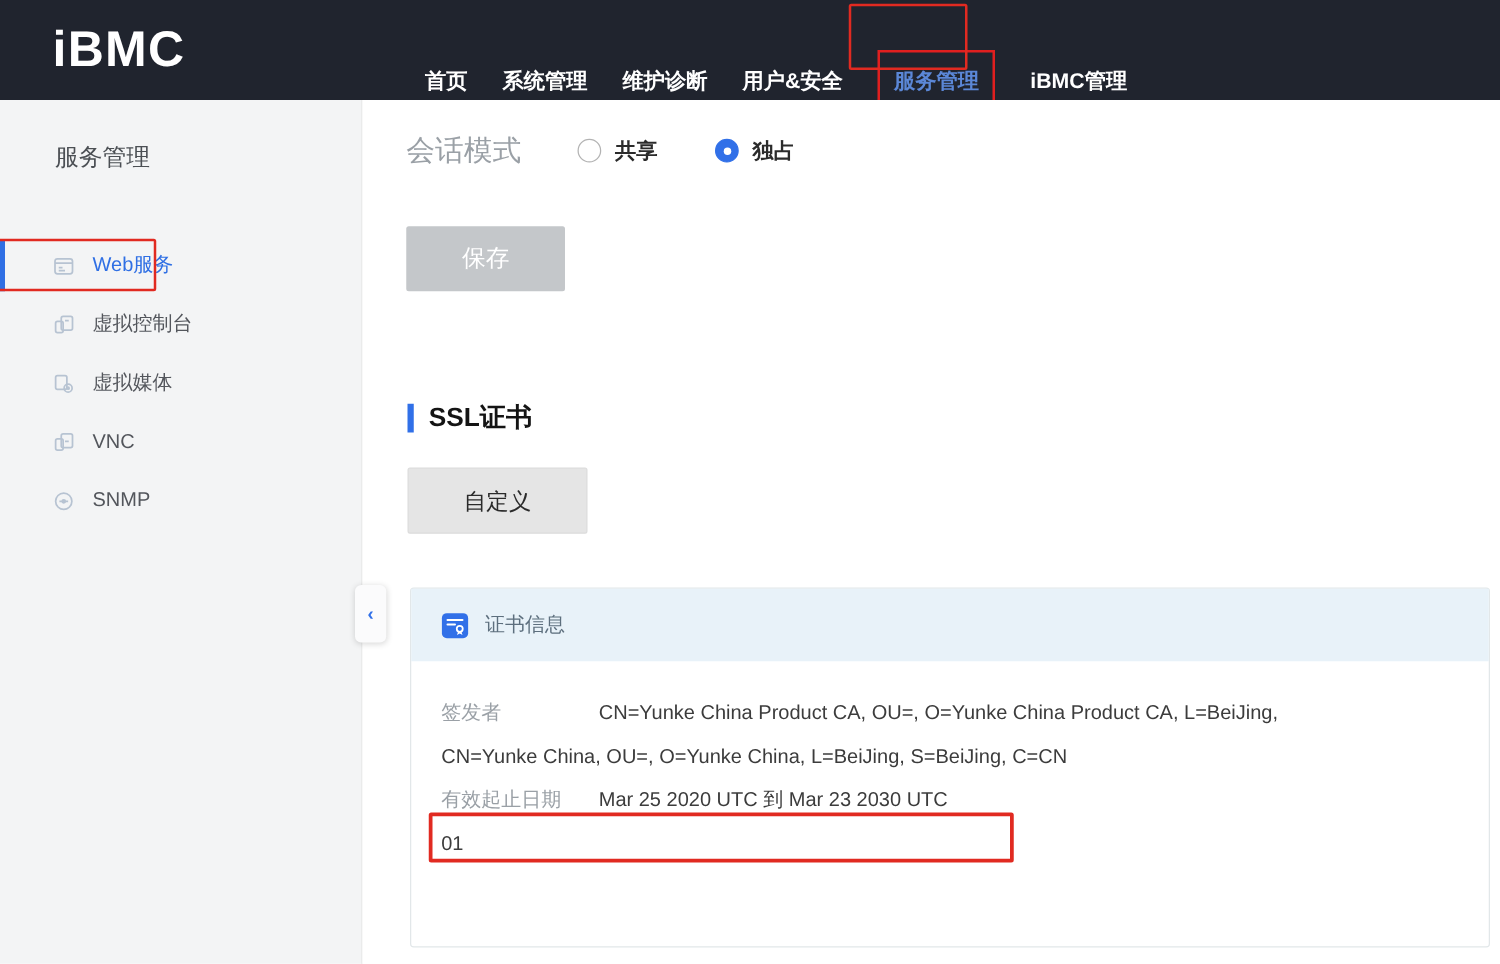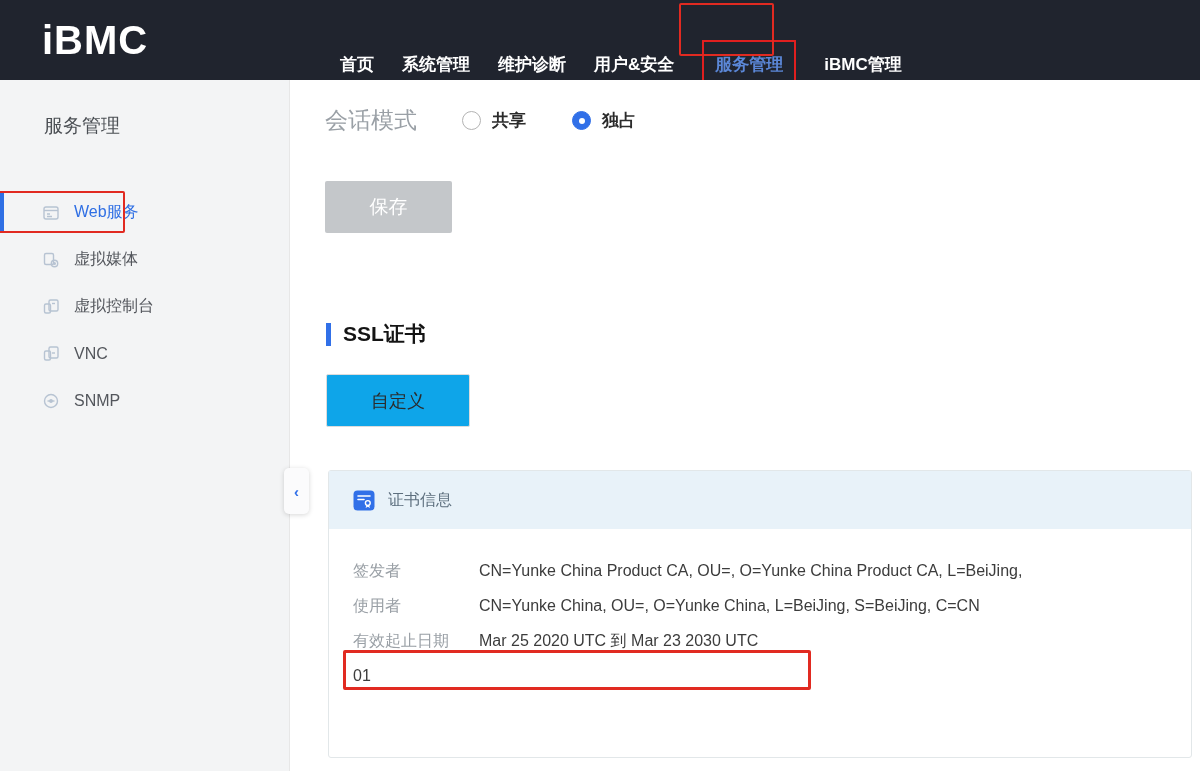--- a/index.html
+++ b/index.html
@@ -33,21 +33,21 @@
   .radio.checked { background:#3170e8; border-color:#3170e8; }
   .radio.checked::after { content:""; position:absolute; left:6px; top:6px; width:6px; height:6px; border-radius:50%; background:#fff; }
   .radio-label { margin-left:11px; font-size:17px; font-weight:600; color:#2b2b2b; }
 
   .save-btn { position:absolute; left:35px; top:101px; width:127px; height:52px; background:#c4c7ca; color:#fff; font-size:19px; border:none; border-radius:2px; cursor:not-allowed; font-family:inherit; }
 
   .ssl-heading { position:absolute; left:36px; top:240px; display:flex; align-items:center; }
   .ssl-bar { width:5px; height:23px; background:#3170e8; margin-right:12px; }
   .ssl-title { font-size:21px; font-weight:bold; color:#141414; }
 
-  .custom-btn { position:absolute; left:36px; top:294px; width:144px; height:53px; background:#0ea5e9; border:1px solid #dcdcdc; border-radius:2px; color:#2b2b2b; font-size:18px; cursor:pointer; font-family:inherit; }
+  .custom-btn { position:absolute; left:36px; top:294px; width:144px; height:53px; background:#e5e5e5; border:1px solid #dcdcdc; border-radius:2px; color:#2b2b2b; font-size:18px; cursor:pointer; font-family:inherit; }
 
   .collapse-tab { position:absolute; left:284px; top:468px; width:25px; height:46px; background:#fbfbfc; border-radius:5px; box-shadow:0 1px 5px rgba(0,0,0,.16); display:flex; align-items:center; justify-content:center; cursor:pointer; z-index:5; }
   .collapse-tab span { color:#3170e8; font-size:15px; font-weight:bold; line-height:1; }
 
   
   .cert-card { position:absolute; left:328px; top:470px; width:864px; height:288px; border:1px solid #e2e7e9; border-radius:3px; background:#fff; }
   .cert-head { height:58px; background:#e8f2f9; display:flex; align-items:center; padding-left:24px; }
   .cert-head-label { margin-left:12px; font-size:16px; color:#5d6f7e; }
   .cert-body { padding:24px 24px 0 24px; font-size:16px; }
   .cert-row { display:flex; line-height:35px; }
@@ -85,34 +85,34 @@
         <rect x="2" y="3" width="14" height="12" rx="2"></rect>
           <path d="M2 6.5h14"></path>
           <path d="M5 10h3M5 12.5h5"></path>
       </svg>
       <span>Web服务</span>
       <div class="anno anno-sidebar" style="left:-22px; top:2px;"></div>
     </div>
 
     <div class="side-item">
       <svg class="ic" viewBox="0 0 18 18" fill="none" stroke="#b7c3d2" stroke-width="1.4">
+        <rect x="7" y="2" width="9" height="11" rx="1.5"></rect>
+          <rect x="2.5" y="6" width="6" height="9" rx="1.5"></rect>
+          <path d="M10 5.5h3"></path>
+      </svg>
+      <span>虚拟控制台</span>
+    </div>
+
+    <div class="side-item">
+      <svg class="ic" viewBox="0 0 18 18" fill="none" stroke="#b7c3d2" stroke-width="1.4">
         <rect x="2.5" y="2.5" width="9" height="11" rx="1.5"></rect>
           <circle cx="12.5" cy="12.5" r="3.2"></circle>
           <circle cx="12.5" cy="12.5" r="0.8"></circle>
       </svg>
       <span>虚拟媒体</span>
-    </div>
-
-    <div class="side-item">
-      <svg class="ic" viewBox="0 0 18 18" fill="none" stroke="#b7c3d2" stroke-width="1.4">
-        <rect x="7" y="2" width="9" height="11" rx="1.5"></rect>
-          <rect x="2.5" y="6" width="6" height="9" rx="1.5"></rect>
-          <path d="M10 5.5h3"></path>
-      </svg>
-      <span>虚拟控制台</span>
     </div>
 
     <div class="side-item">
       <svg class="ic" viewBox="0 0 18 18" fill="none" stroke="#b7c3d2" stroke-width="1.4">
         <rect x="7" y="2" width="9" height="11" rx="1.5"></rect>
           <rect x="2.5" y="6" width="6" height="9" rx="1.5"></rect>
           <path d="M10 8h3"></path>
       </svg>
       <span>VNC</span>
     </div>
@@ -170,21 +170,20 @@
   </div>
 
   <div class="cert-body">
     <div class="cert-row">
       <div class="cert-label">签发者</div>
       <div class="cert-value">
         <div>CN=Yunke China Product CA, OU=, O=Yunke China Product CA, L=BeiJing,</div>
       </div>
     </div>
     <div class="cert-row">
-      <div class="cert-label">使用者</div>
       <div class="cert-value">CN=Yunke China, OU=, O=Yunke China, L=BeiJing, S=BeiJing, C=CN</div>
     </div>
     <div class="cert-row">
       <div class="cert-label">有效起止日期</div>
       <div class="cert-value">Mar 25 2020 UTC 到 Mar 23 2030 UTC</div>
     </div>
     <div class="cert-row">
       <div class="cert-value">01</div>
     </div>
   </div>

